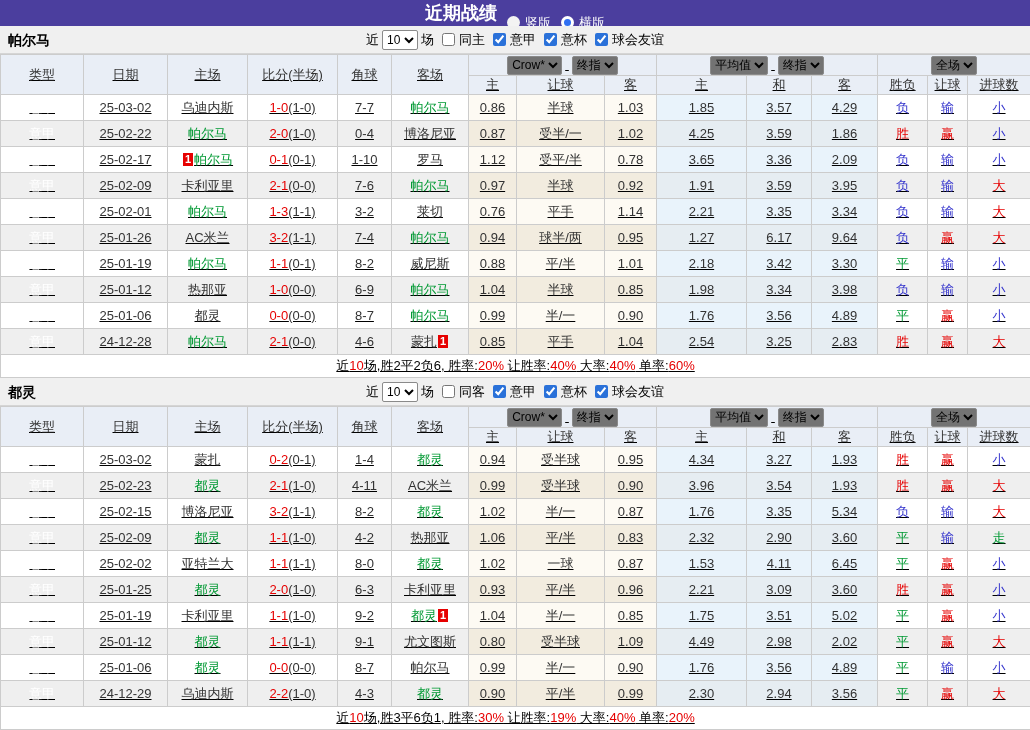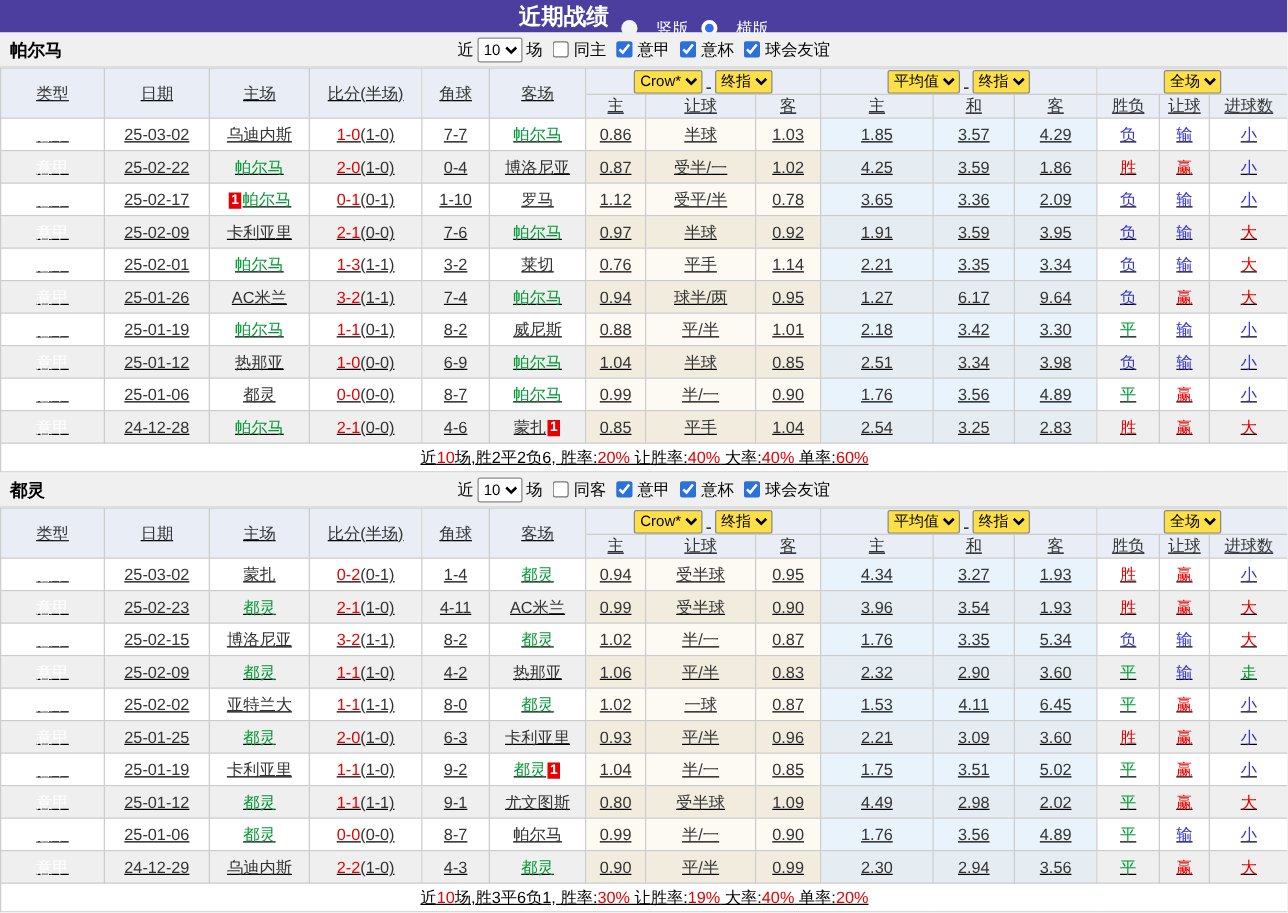--- a/index.html
+++ b/index.html
@@ -2,38 +2,38 @@
 <html><head>
 <meta charset="utf-8">
 <style>
   * { box-sizing: border-box; margin: 0; padding: 0; }
   body { background:#e8e8e8; font-family:"Liberation Sans","DejaVu Sans",sans-serif; }
   .page { width:1030px; height:730px; background:#fff; margin:0 auto; overflow:hidden; }
 
   
   .titlebar { height:26px; background:#4b3e9e; color:#fff; display:flex; align-items:center; justify-content:center; gap:10px; }
   .titlebar .title { font-weight:bold; font-size:18px; }
-  .radio-group { display:flex; align-items:center; gap:15px; font-size:13px;margin-top:19px; }
+  .radio-group { display:flex; align-items:center; gap:5px; font-size:13px;margin-top:19px; }
   .radio { display:inline-block; width:13px; height:13px; border-radius:50%; vertical-align:middle; }
   .radio.unsel { background:#f3f3f3; }
   .radio.sel { background:#2f6ff2; border:3px solid #fff; }
 
   
   .section-bar { position:relative; height:28px; background:#f0f0f0; border-bottom:1px solid #d5d5d5; }
   .team-name { position:absolute; left:8px; top:0; line-height:28px; font-weight:bold; font-size:14px; color:#000; }
   .filters { height:100%; display:flex; align-items:center; justify-content:center; gap:3px; font-size:13px; color:#000; }
   .filters select { font-size:12px; height:20px; border:1px solid #8a8a8a; background:#fff; border-radius:2px; }
   .filters input[type=checkbox] { width:13px; height:13px; accent-color:#2a71d9; margin:0 1px 0 5px; }
 
   table { border-collapse:collapse; table-layout:fixed; width:1030px;text-decoration:underline; }
   th, td { border:1px solid #ccc; text-align:center; font-size:13px; color:#333;
            white-space:nowrap; overflow:hidden; padding:0; }
   thead th { background:#e9eef6; font-weight:normal; height:19px; }
   thead tr.sel-row th { height:21px; }
-  thead select { font-size:12px; height:19px; border:1px solid #8a8a8a; background:#fde047; border-radius:2px; margin:0 3px; }
+  thead select { font-size:12px; height:19px; border:1px solid #8a8a8a; background:#737373; border-radius:2px; margin:0 3px; }
   tbody td { height:26px; }
   tbody tr:nth-child(odd) td { background:#fff; }
   tbody tr:nth-child(even) td { background:#efefef; }
   tbody tr:nth-child(odd) td.asian { background:#fdfaf3; }
   tbody tr:nth-child(even) td.asian { background:#f2ecdf; }
   tbody tr:nth-child(odd) td.euro { background:#e9f3fb; }
   tbody tr:nth-child(even) td.euro { background:#e6edf2; }
   tbody td.league { background:#1e9fff; color:#fff; }
   tfoot td.summary { height:23px; background:#fff; font-size:13px; border:1px solid #ccc; }
 
@@ -254,21 +254,21 @@
           <tr>
             <td class="league">意甲</td>
             <td class="date">25-01-12</td>
             <td class="team"><span>热那亚</span></td>
             <td class="score"><span class="ft">1-0</span><span class="ht">(0-0)</span></td>
             <td class="corner">6-9</td>
             <td class="team"><span class="team-green">帕尔马</span></td>
             <td class="asian">1.04</td>
             <td class="asian">半球</td>
             <td class="asian">0.85</td>
-            <td class="euro">2.51</td>
+            <td class="euro">1.98</td>
             <td class="euro">3.34</td>
             <td class="euro">3.98</td>
             <td class="res c-b">负</td>
             <td class="res c-b">输</td>
             <td class="res c-b">小</td>
           </tr>
           <tr>
             <td class="league">意甲</td>
             <td class="date">25-01-06</td>
             <td class="team"><span>都灵</span></td>

